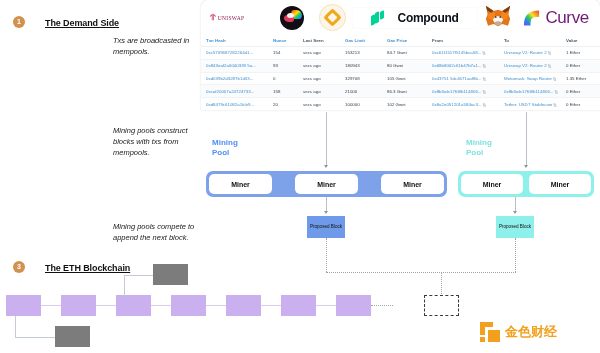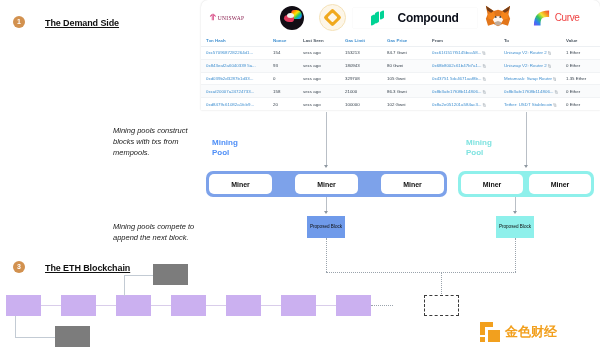--- a/index.html
+++ b/index.html
@@ -109,21 +109,21 @@
   .comp-glyph i:nth-child(2){ left:4.5px;top:1.5px;width:4px; height:11px; transform: skewY(-22deg); }
   .comp-glyph i:nth-child(3){ left:9px;  top:0px;  width:4px; height:8px;  transform: skewY(-22deg); }
   .comp-text { font-size: 12px; color: #0b0f1a; font-weight: bold; letter-spacing: -0.3px; }
 
   
   .fox { width: 28px; height: 26px; position: relative; }
 
   
   .curve-wrap { display:flex; align-items:center; gap: 4px; }
   .curve-glyph { width: 19px; height: 20px; position: relative; }
-  .curve-text { font-size: 10px; color: #ef4444; letter-spacing: -0.4px; }
+  .curve-text { font-size: 17px; color: #701a75; letter-spacing: -0.4px; }
 
   
   #tbl { position: absolute; left: 0; top: 35px; width: 399px; }
   table { border-collapse: collapse; width: 399px; table-layout: fixed; }
   th {
     font-size: 4.4px; color: #2f7fc1; font-weight: bold; text-align: left;
     padding: 3px 2px 3px 0; border-bottom: 1px solid #edf0f3;
     white-space: nowrap;
   }
   th.dark { color: #4a5560; }
@@ -210,20 +210,21 @@
 </head>
 <body>
 
 <div id="stage">
 
   <div class="sec-head" id="head1">
     <div class="sec-num">1</div>
     <div class="sec-title">The Demand Side</div>
   </div>
 
+  <div class="caption" id="cap1">Txs are broadcasted in mempools.</div>
 
 
   <div class="caption" id="cap3">Mining pools compete to append the next block.</div>
   <div class="caption" id="cap2">Mining pools construct blocks with txs from mempools.</div>
 
   <div class="sec-head" id="head3">
     <div class="sec-num">3</div>
     <div class="sec-title">The ETH Blockchain</div>
   </div>
 

